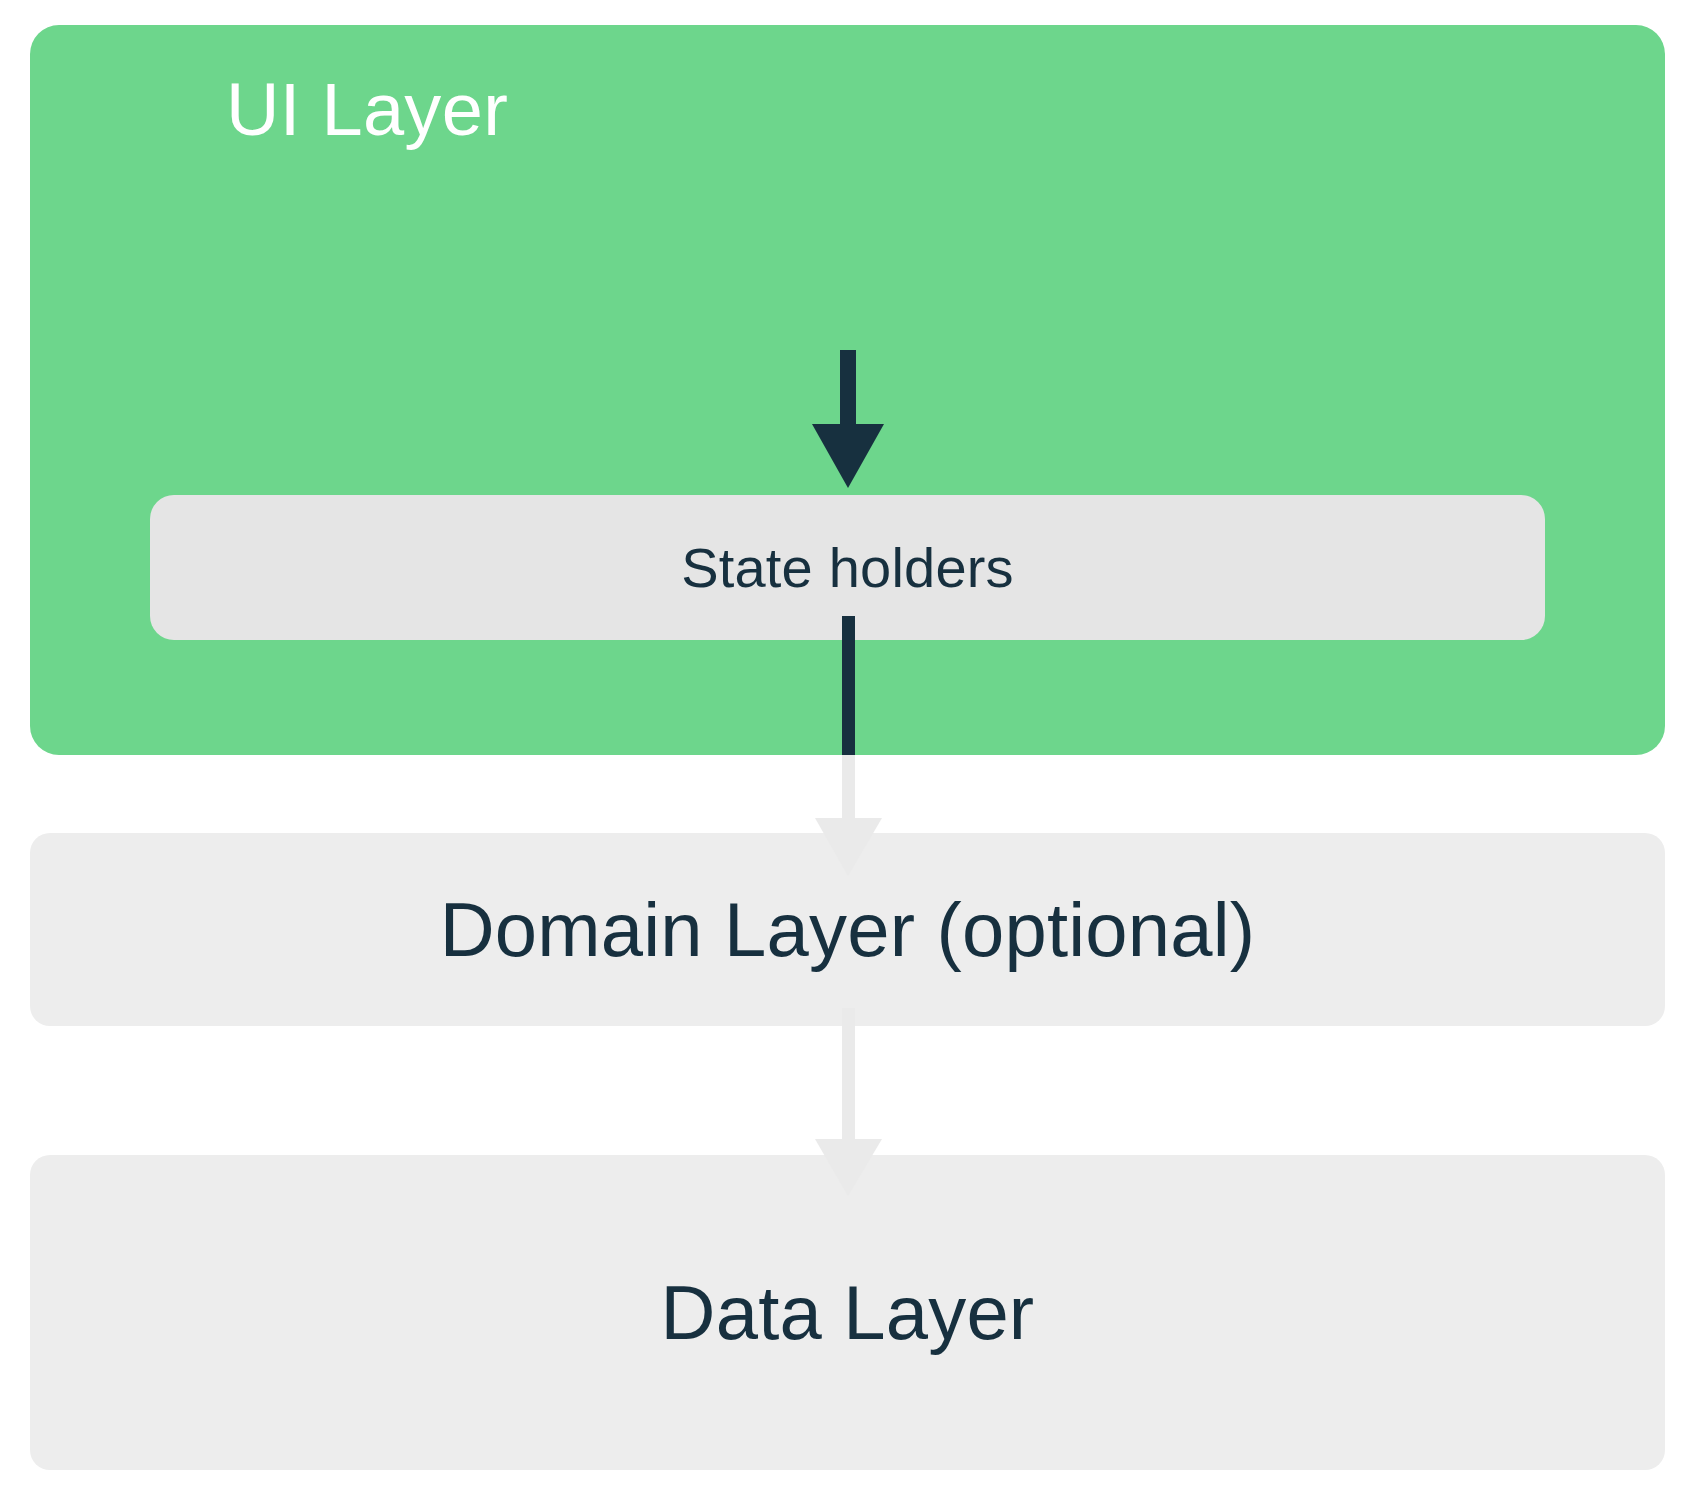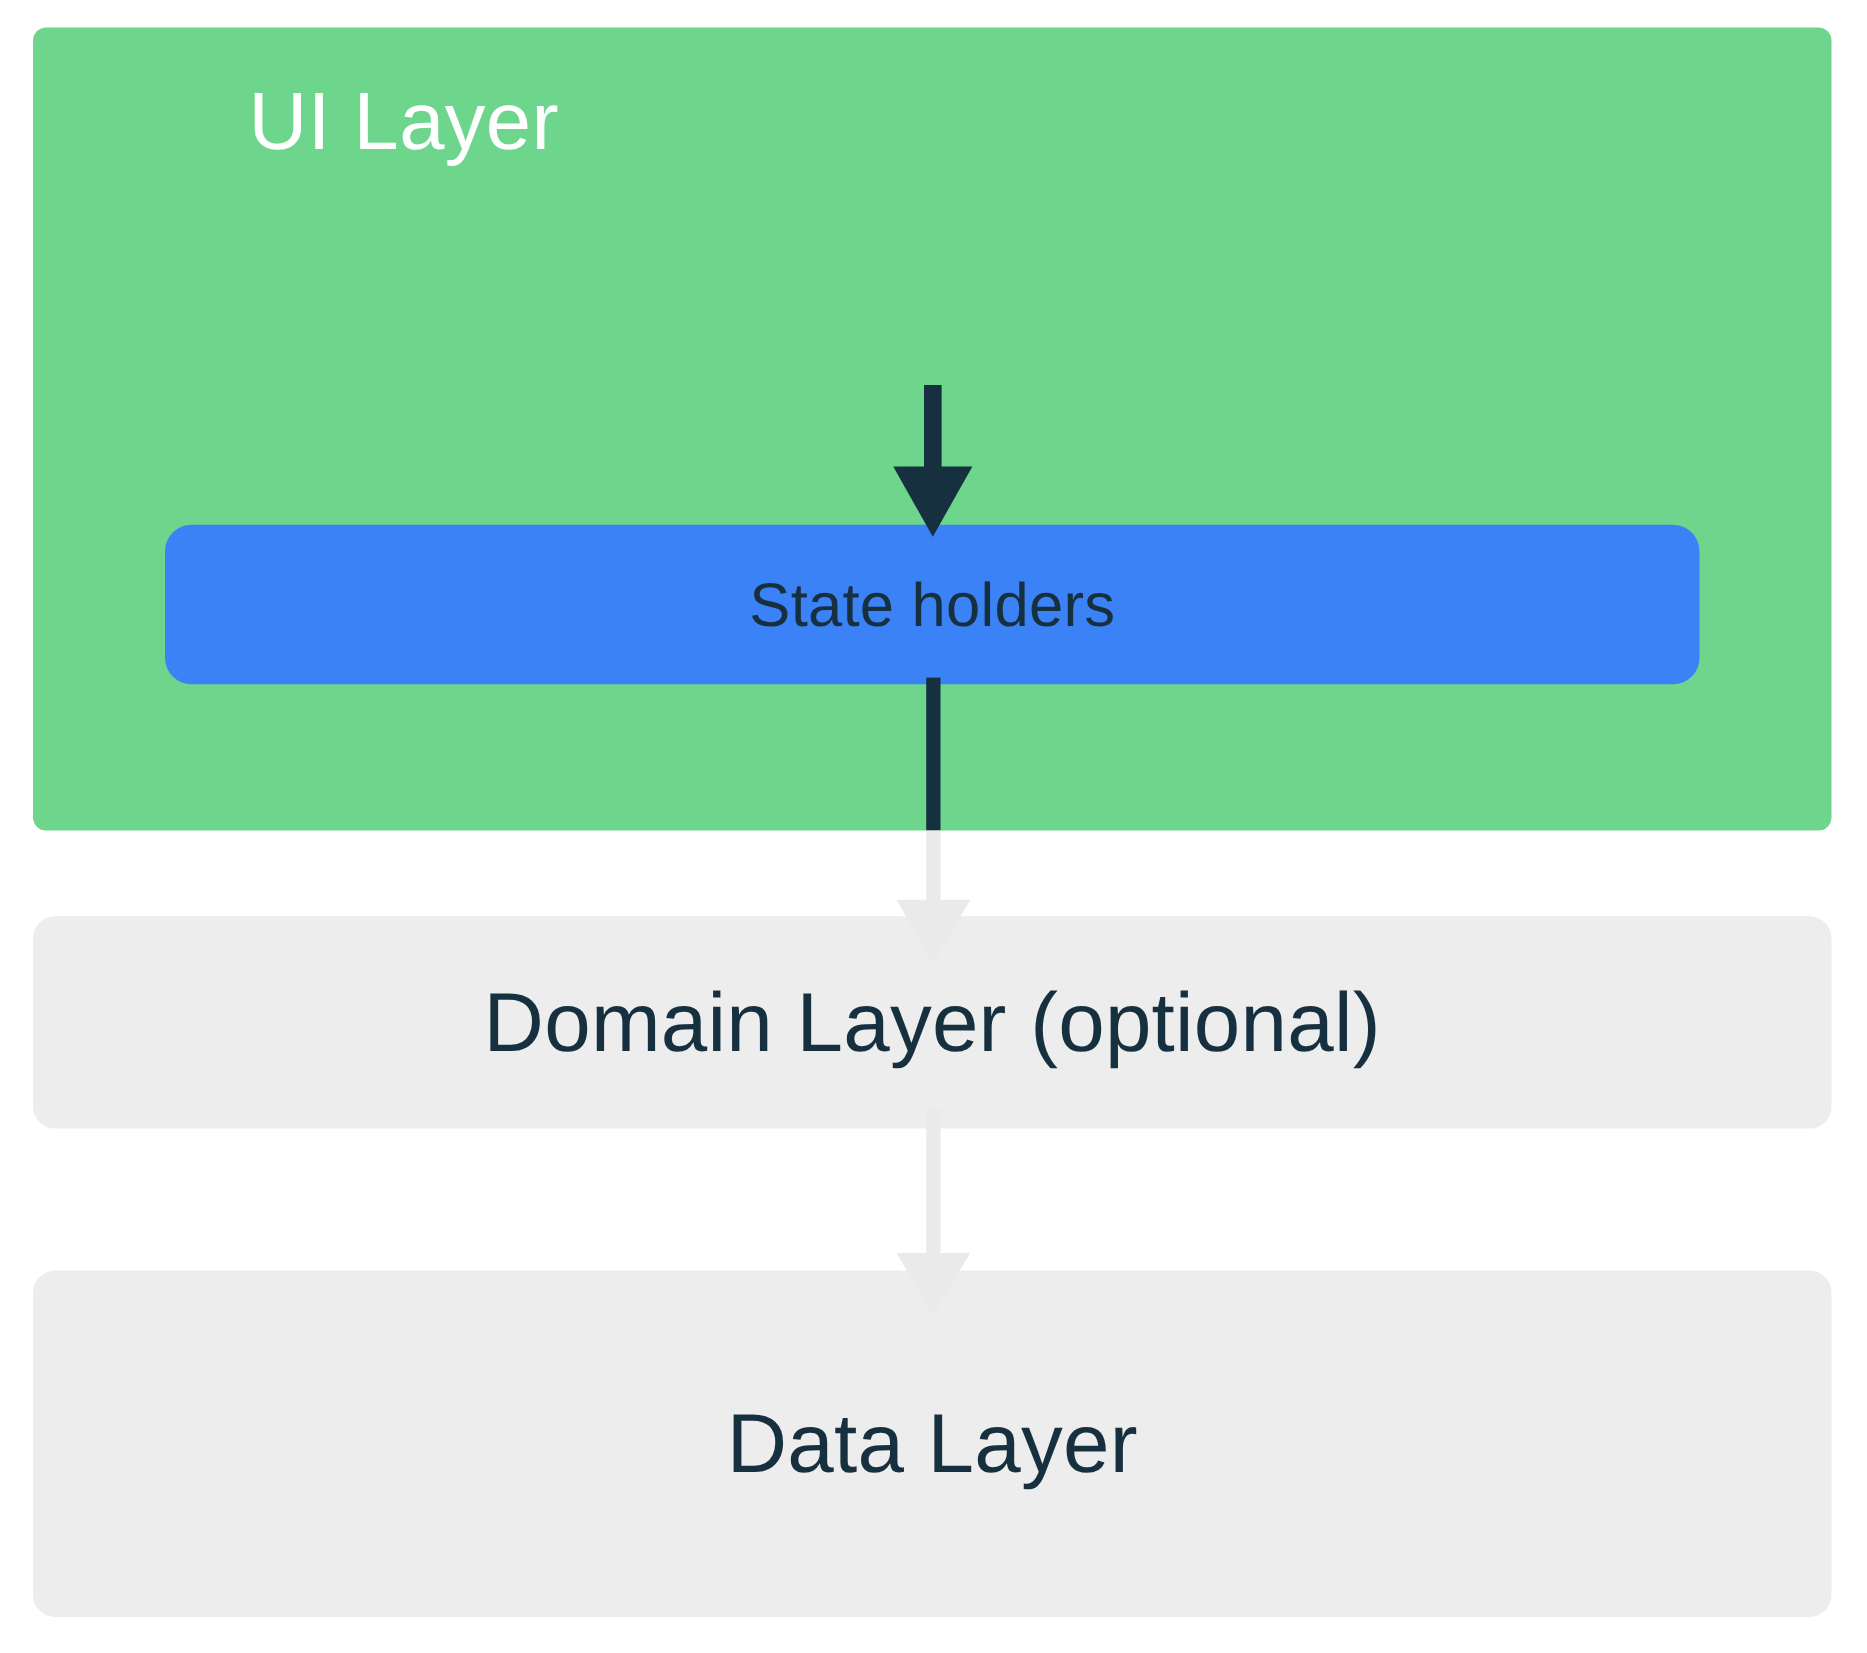--- a/index.html
+++ b/index.html
@@ -19,21 +19,21 @@
   }
 
   
   .ui-layer-card {
     position: absolute;
     left: 30px;
     top: 25px;
     width: 1635px;
     height: 730px;
     background: #6DD68C;
-    border-radius: 12px;
+    border-radius: 29px;
     box-sizing: border-box;
   }
   .ui-layer-title {
     position: absolute;
     left: 196px;
     top: 48px;
     font-size: 74px;
     line-height: 1.0;
     color: #ffffff;
     font-weight: 400;
@@ -58,22 +58,22 @@
     color: #17303F;
     font-weight: 400;
     letter-spacing: 0.2px;
     white-space: nowrap;
   }
   .ui-elements-box {
     top: 205px;
     background: #EFF3D3;
   }
   .state-holders-box {
-    top: 452px;
-    background: #3b82f6;
+    top: 470px;
+    background: #e5e5e5;
   }
 
   
   .layer-box {
     position: absolute;
     left: 30px;
     width: 1635px;
     background: #EDEDED;
     border-radius: 20px;
     display: flex;

